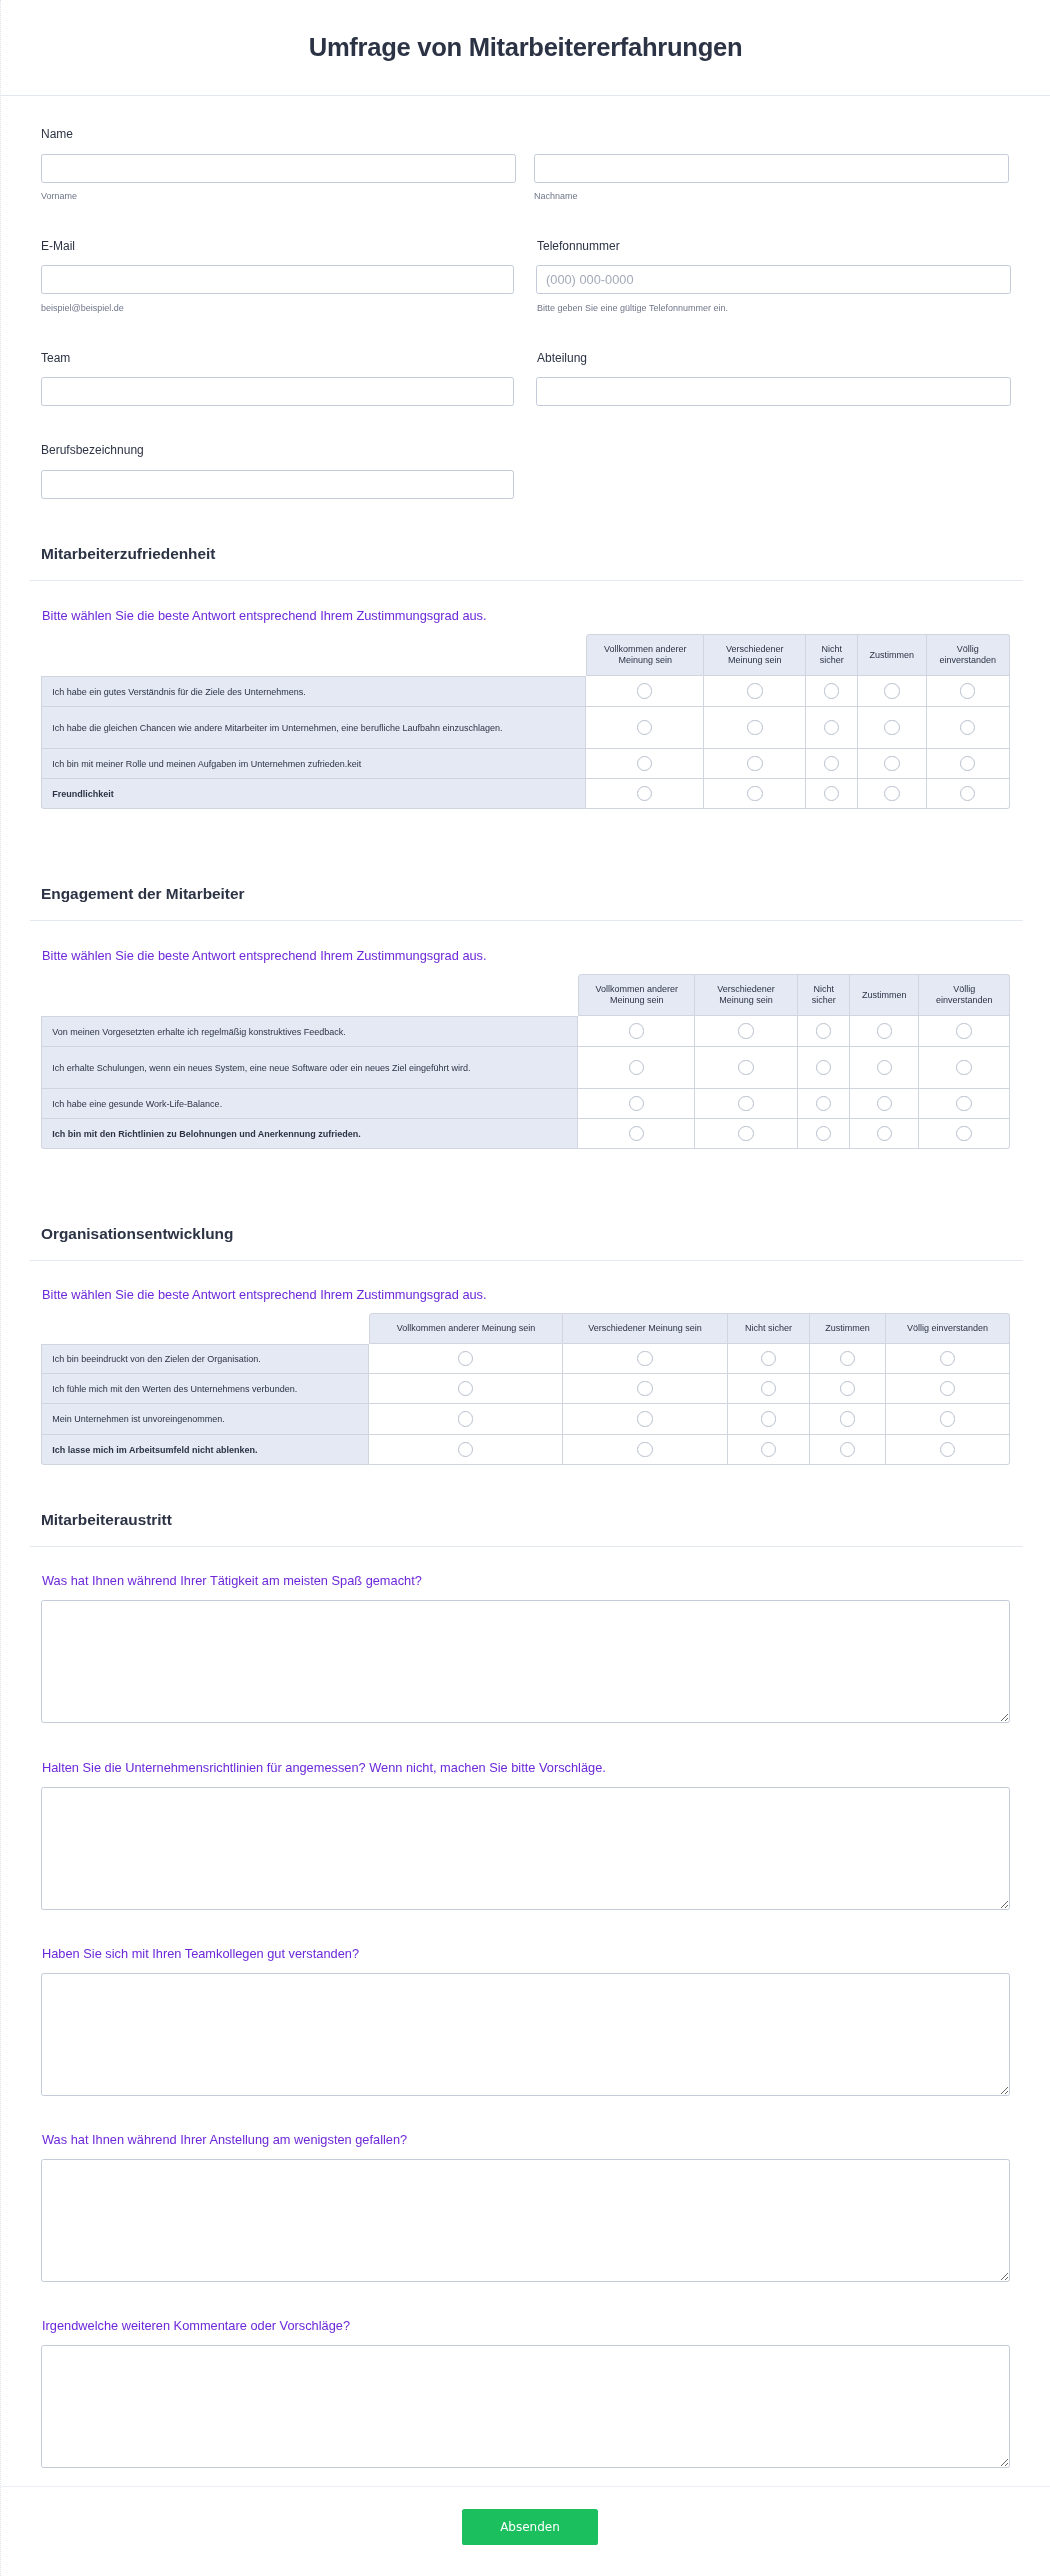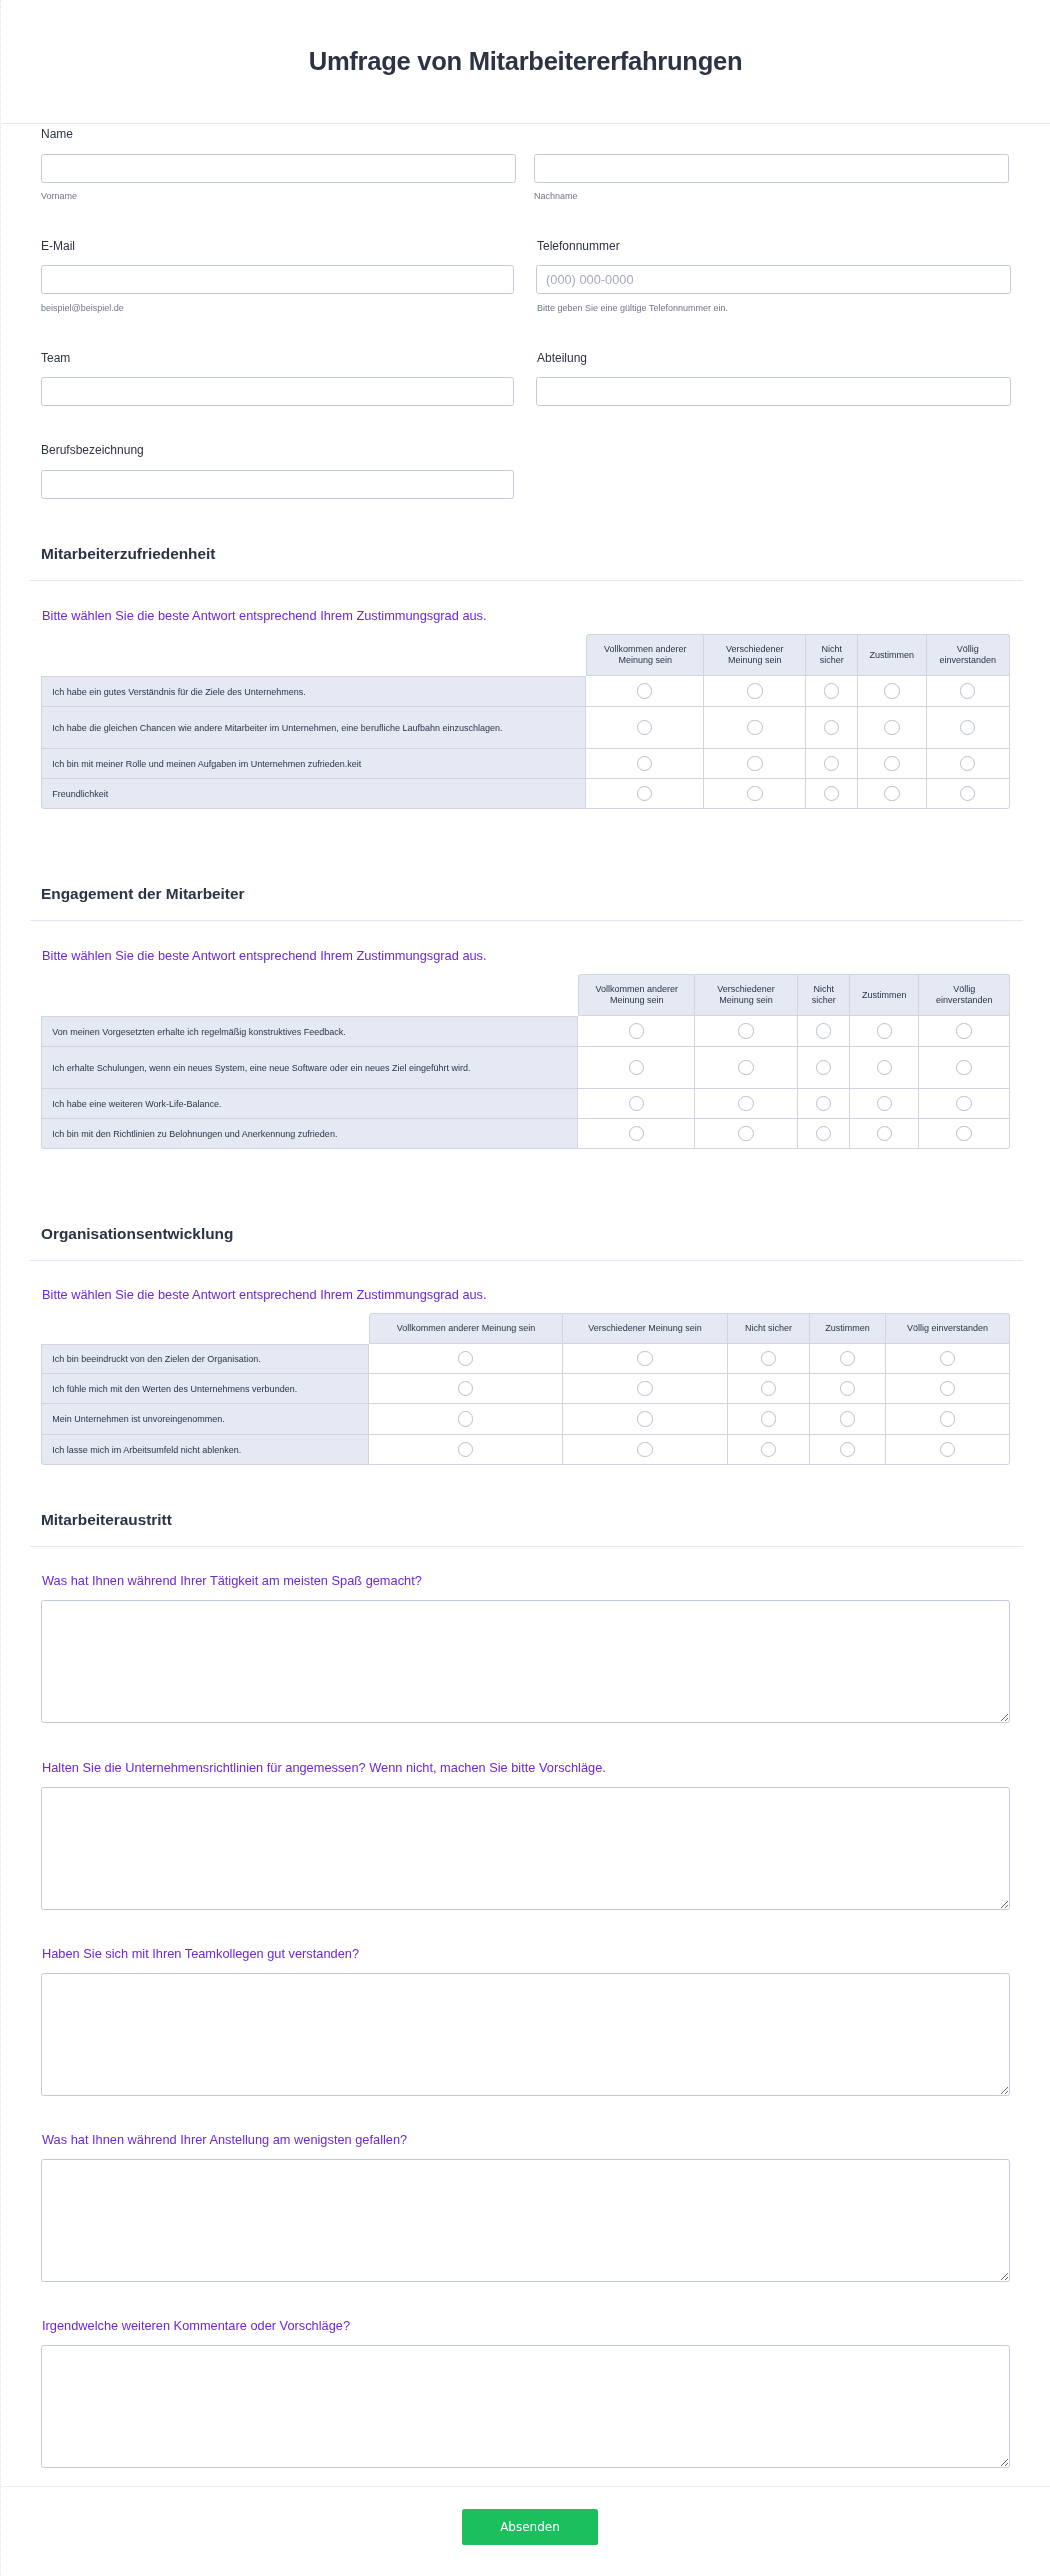--- a/index.html
+++ b/index.html
@@ -5,21 +5,21 @@
   * { box-sizing: border-box; margin: 0; padding: 0; }
   html, body { width: 1050px; background: #ffffff; }
   body {
     font-family: "Liberation Sans", "DejaVu Sans", sans-serif;
     color: #2c3345;
     position: relative;
     height: 2576px;
     border-left: 0.6px dotted #dfe3ea;
   }
   .header {
-    height: 124px;
+    height: 96px;
     border-bottom: 1.3px solid #e3e7ee;
     display: flex; align-items: center; justify-content: center;
   }
   .header h1 {
     font-size: 25.6px; font-weight: bold; color: #2c3345;
     letter-spacing: -0.3px;
   }
   .abs { position: absolute; }
   .label { font-size: 12px; color: #2c3345; }
   .sublabel { font-size: 9px; color: #6f7689; }
@@ -50,21 +50,21 @@
   table.matrix td.row-label {
     background: #e5e9f4; padding: 0 10.2px; text-align: left;
     border-left: 0.6px solid #d0d5e0; border-bottom: 0.6px solid #cfd4df;
     border-right: 0.6px solid #d0d5e0; line-height: 12px;
   }
   table.matrix tr:first-child td.row-label { border-top: 0.6px solid #d0d5e0; }
   table.matrix td.cell {
     background: #fff; text-align: center; vertical-align: middle;
     border-right: 0.6px solid #d0d5e0; border-bottom: 0.6px solid #cfd4df;
   }
-  table.matrix tbody tr:last-child td.row-label { border-bottom-left-radius: 3.2px; }
+  table.matrix tbody tr:last-child td.row-label { border-bottom-left-radius: 3.2px; font-weight: bold; }
   table.matrix tbody tr:last-child td.cell:last-child { border-bottom-right-radius: 3.2px; }
   .radio {
     display: inline-block; width: 15.4px; height: 15.4px; border-radius: 50%;
     border: 1px solid #b8bfcd; background: #fff; cursor: pointer; vertical-align: middle;
   }
   textarea.ta {
     position: absolute; left: 40px; width: 969px; height: 123px;
     border: 0.6px solid #c3cad8; border-radius: 2.6px; resize: vertical;
     font-family: "Liberation Sans", sans-serif; font-size: 11.5px; padding: 6.4px;
   }
@@ -195,21 +195,21 @@
       </tr>
       <tr style="height: 42px;">
         <td class="row-label">Ich erhalte Schulungen, wenn ein neues System, eine neue Software oder ein neues Ziel eingeführt wird.</td>
         <td class="cell"><span class="radio"></span></td>
         <td class="cell"><span class="radio"></span></td>
         <td class="cell"><span class="radio"></span></td>
         <td class="cell"><span class="radio"></span></td>
         <td class="cell"><span class="radio"></span></td>
       </tr>
       <tr style="height: 30px;">
-        <td class="row-label">Ich habe eine weiteren Work-Life-Balance.</td>
+        <td class="row-label">Ich habe eine gesunde Work-Life-Balance.</td>
         <td class="cell"><span class="radio"></span></td>
         <td class="cell"><span class="radio"></span></td>
         <td class="cell"><span class="radio"></span></td>
         <td class="cell"><span class="radio"></span></td>
         <td class="cell"><span class="radio"></span></td>
       </tr>
       <tr style="height: 30px;">
         <td class="row-label">Ich bin mit den Richtlinien zu Belohnungen und Anerkennung zufrieden.</td>
         <td class="cell"><span class="radio"></span></td>
         <td class="cell"><span class="radio"></span></td>

